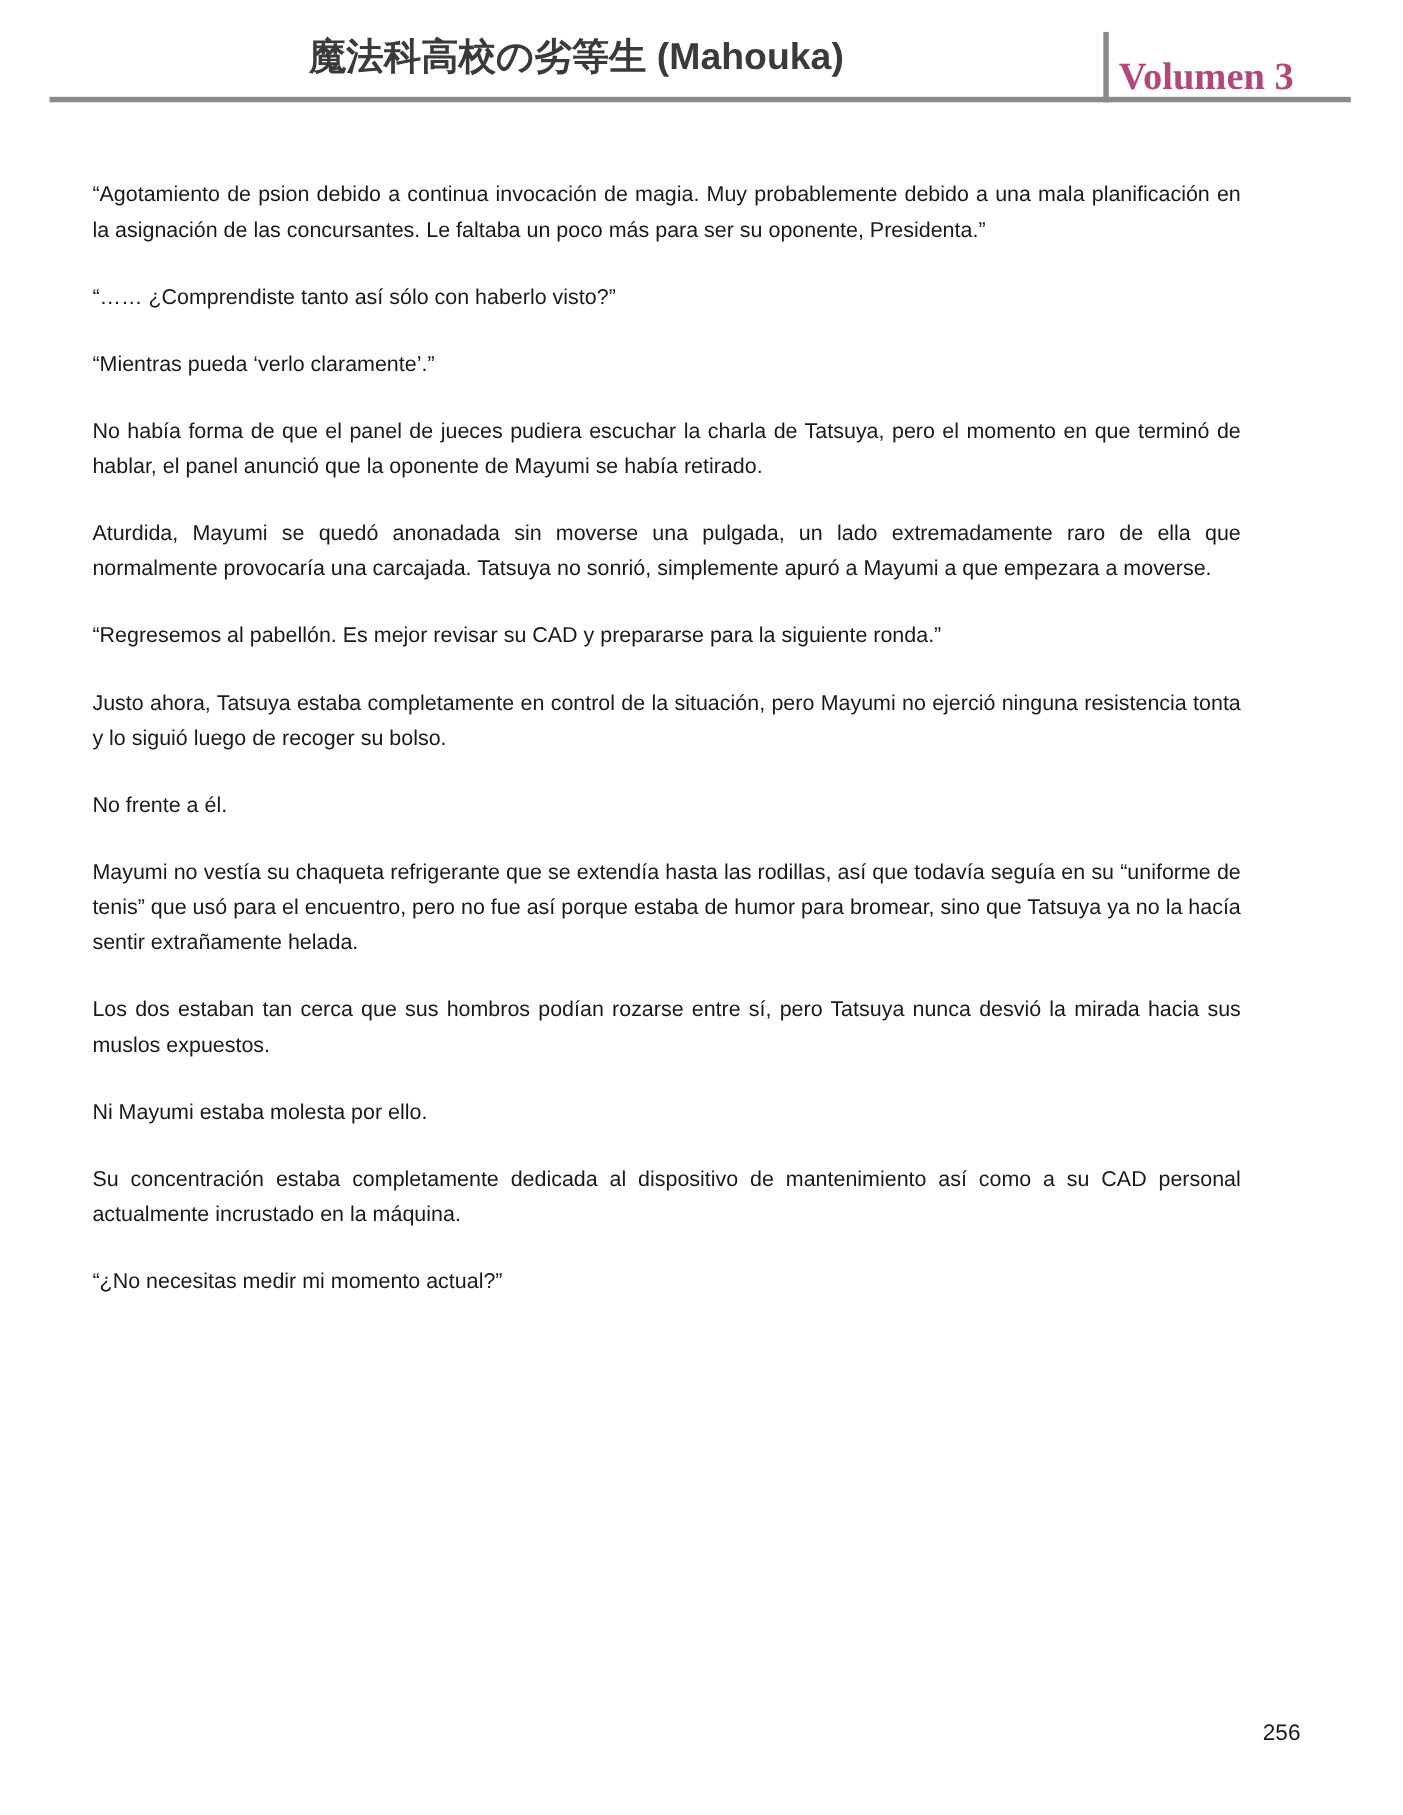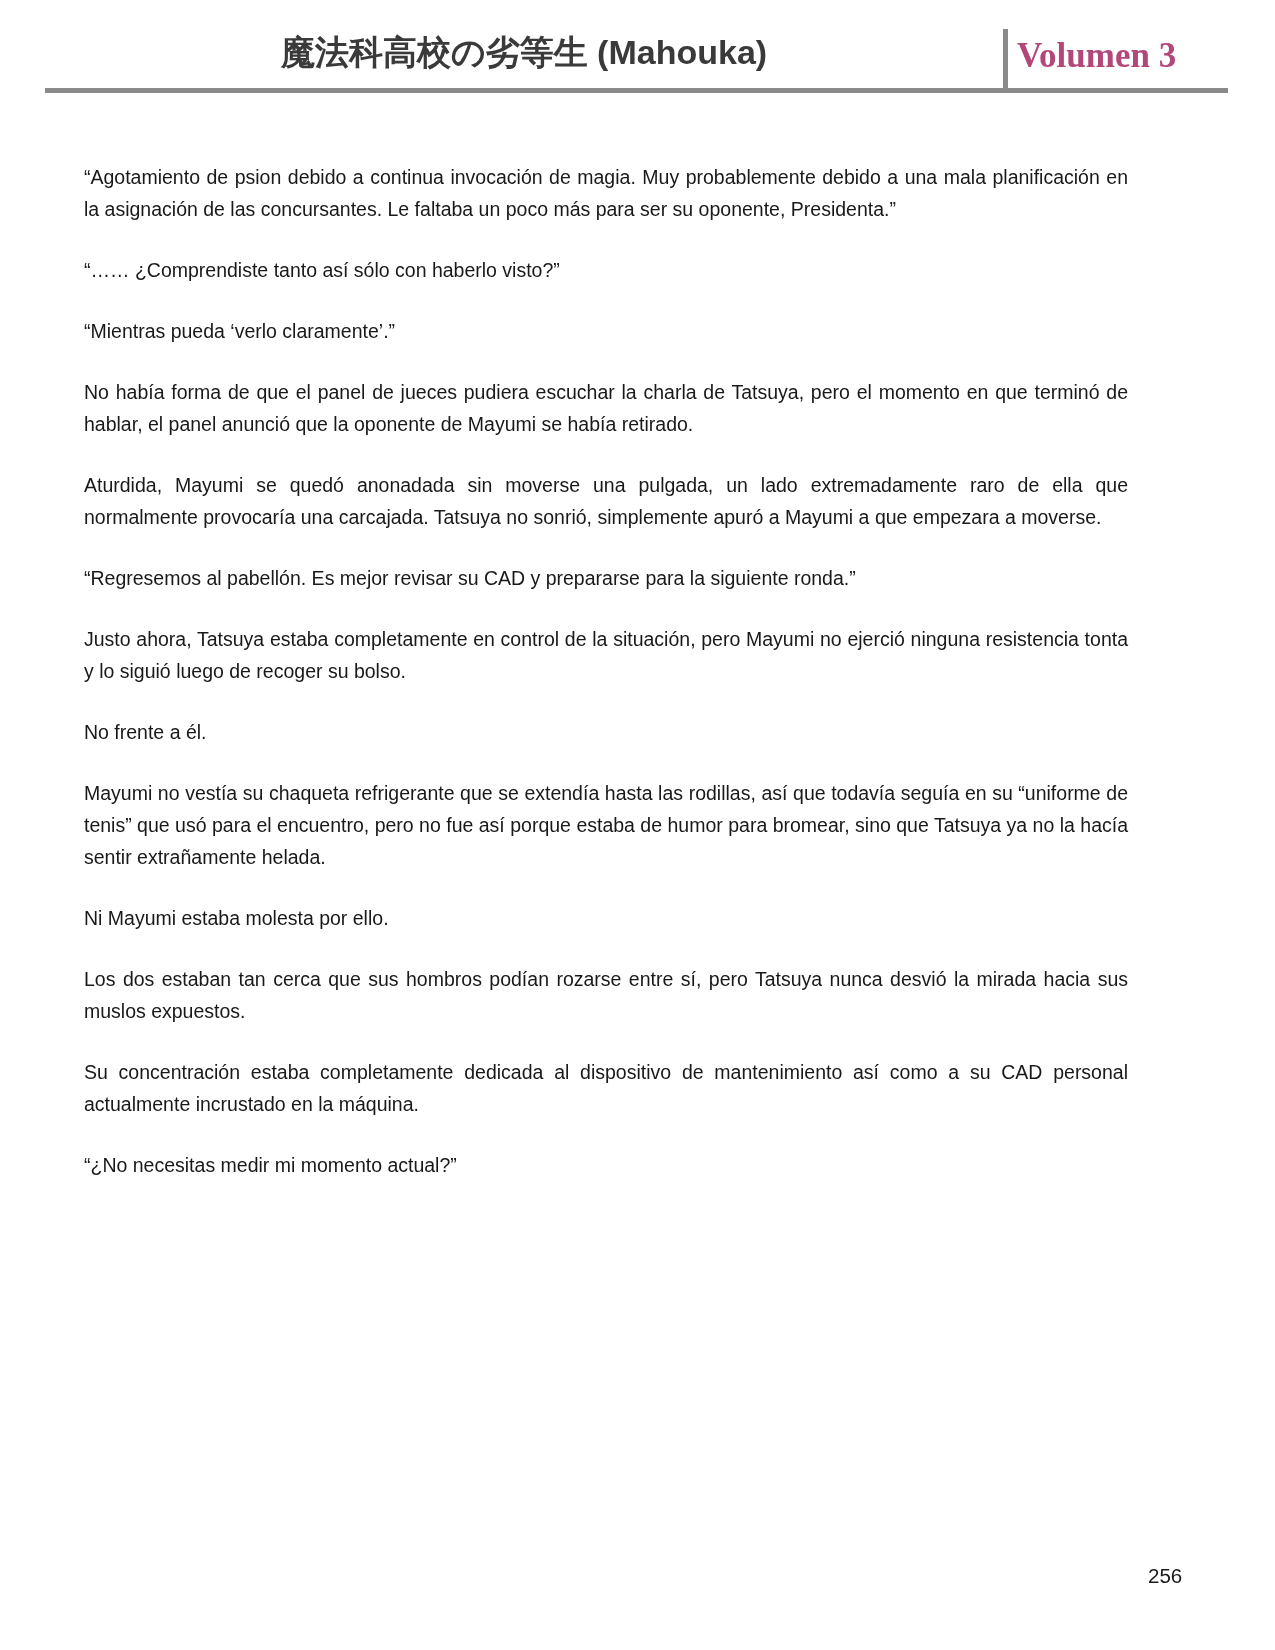--- a/index.html
+++ b/index.html
@@ -46,21 +46,21 @@
     position: absolute;
     left: 45px;
     top: 88px;
     width: 1183px;
     height: 5px;
     background: var(--rule-color);
   }
   .volume-label {
     position: absolute;
     left: 1017px;
-    top: 38px;
+    top: 52px;
     font-family: "Liberation Serif", serif;
     font-weight: bold;
     font-size: 35px;
     line-height: 1.0;
     color: var(--volume-color);
     white-space: nowrap;
   }
   
   .page-body {
     position: absolute;
@@ -105,21 +105,21 @@
   <div class="page-body">
       <p class="para">“Agotamiento de psion debido a continua invocación de magia. Muy probablemente debido a una mala planificación en la asignación de las concursantes. Le faltaba un poco más para ser su oponente, Presidenta.”</p>
       <p class="para">“…… ¿Comprendiste tanto así sólo con haberlo visto?”</p>
       <p class="para">“Mientras pueda ‘verlo claramente’.”</p>
       <p class="para">No había forma de que el panel de jueces pudiera escuchar la charla de Tatsuya, pero el momento en que terminó de hablar, el panel anunció que la oponente de Mayumi se había retirado.</p>
       <p class="para">Aturdida, Mayumi se quedó anonadada sin moverse una pulgada, un lado extremadamente raro de ella que normalmente provocaría una carcajada. Tatsuya no sonrió, simplemente apuró a Mayumi a que empezara a moverse.</p>
       <p class="para">“Regresemos al pabellón. Es mejor revisar su CAD y prepararse para la siguiente ronda.”</p>
       <p class="para">Justo ahora, Tatsuya estaba completamente en control de la situación, pero Mayumi no ejerció ninguna resistencia tonta y lo siguió luego de recoger su bolso.</p>
       <p class="para">No frente a él.</p>
       <p class="para">Mayumi no vestía su chaqueta refrigerante que se extendía hasta las rodillas, así que todavía seguía en su “uniforme de tenis” que usó para el encuentro, pero no fue así porque estaba de humor para bromear, sino que Tatsuya ya no la hacía sentir extrañamente helada.</p>
+      <p class="para">Los dos estaban tan cerca que sus hombros podían rozarse entre sí, pero Tatsuya nunca desvió la mirada hacia sus muslos expuestos.</p>
       <p class="para">Ni Mayumi estaba molesta por ello.</p>
-      <p class="para">Los dos estaban tan cerca que sus hombros podían rozarse entre sí, pero Tatsuya nunca desvió la mirada hacia sus muslos expuestos.</p>
       <p class="para">Su concentración estaba completamente dedicada al dispositivo de mantenimiento así como a su CAD personal actualmente incrustado en la máquina.</p>
       <p class="para">“¿No necesitas medir mi momento actual?”</p>
     </div>
 
   <div class="page-number">256</div>
 
 </div>
 
 </body></html>

